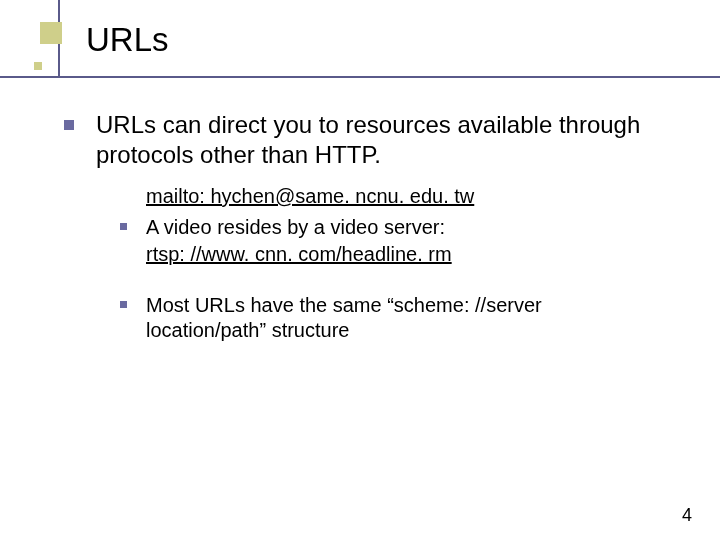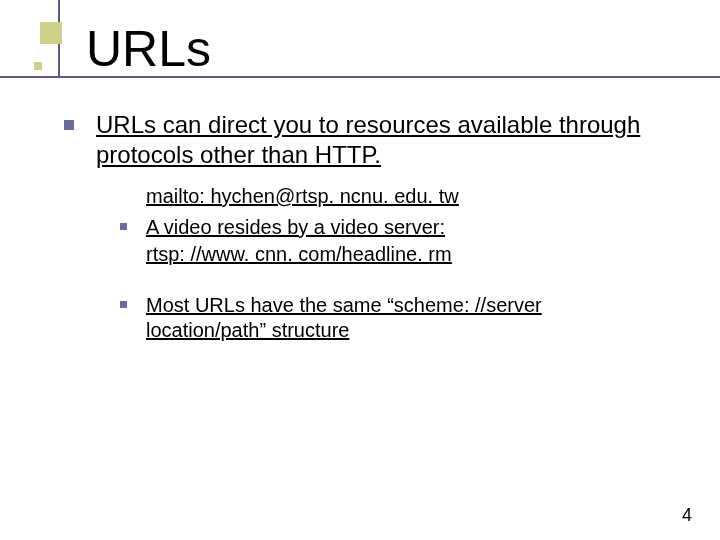--- a/index.html
+++ b/index.html
@@ -50,38 +50,37 @@
     top: 0;
     width: 2px;
     height: 76px;
     background: #5a5a8a;
   }
 
   .title {
     position: absolute;
     left: 86px;
     top: 22px;
-    font-size: 50px;
+    font-size: 33px;
     line-height: 1.1;
   }
 
   .body {
     position: absolute;
     left: 60px;
     top: 110px;
     width: 600px;
     font-size: 24px;
     line-height: 1.25;
   }
 
   .lvl1-item {
     position: relative;
     padding-left: 36px;
     margin-bottom: 16px;
-    text-decoration: underline;
   }
   .lvl1-item .bullet {
     position: absolute;
     left: 4px;
     top: 10px;
     width: 10px;
     height: 10px;
     background: #6a6aa0;
   }
 
@@ -135,21 +134,21 @@
   <div class="title">URLs</div>
 
   <div class="body">
 
     <div class="lvl1-item">
       <span class="bullet"></span>
       <span>URLs can direct you to resources available through protocols other than HTTP.</span>
 
       <div class="lvl2">
 
-        <a class="lvl2-link" href="#">mailto: hychen@rtsp. ncnu. edu. tw</a>
+        <a class="lvl2-link" href="#">mailto: hychen@same. ncnu. edu. tw</a>
 
         <div class="lvl2-item">
           <span class="bullet2"></span>
         </div>
 
         <div class="lvl2-item">
           <span class="bullet2"></span>
           <span>A video resides by a video server:</span>
         </div>
         <a class="lvl2-link" href="#">rtsp: //www. cnn. com/headline. rm</a>

